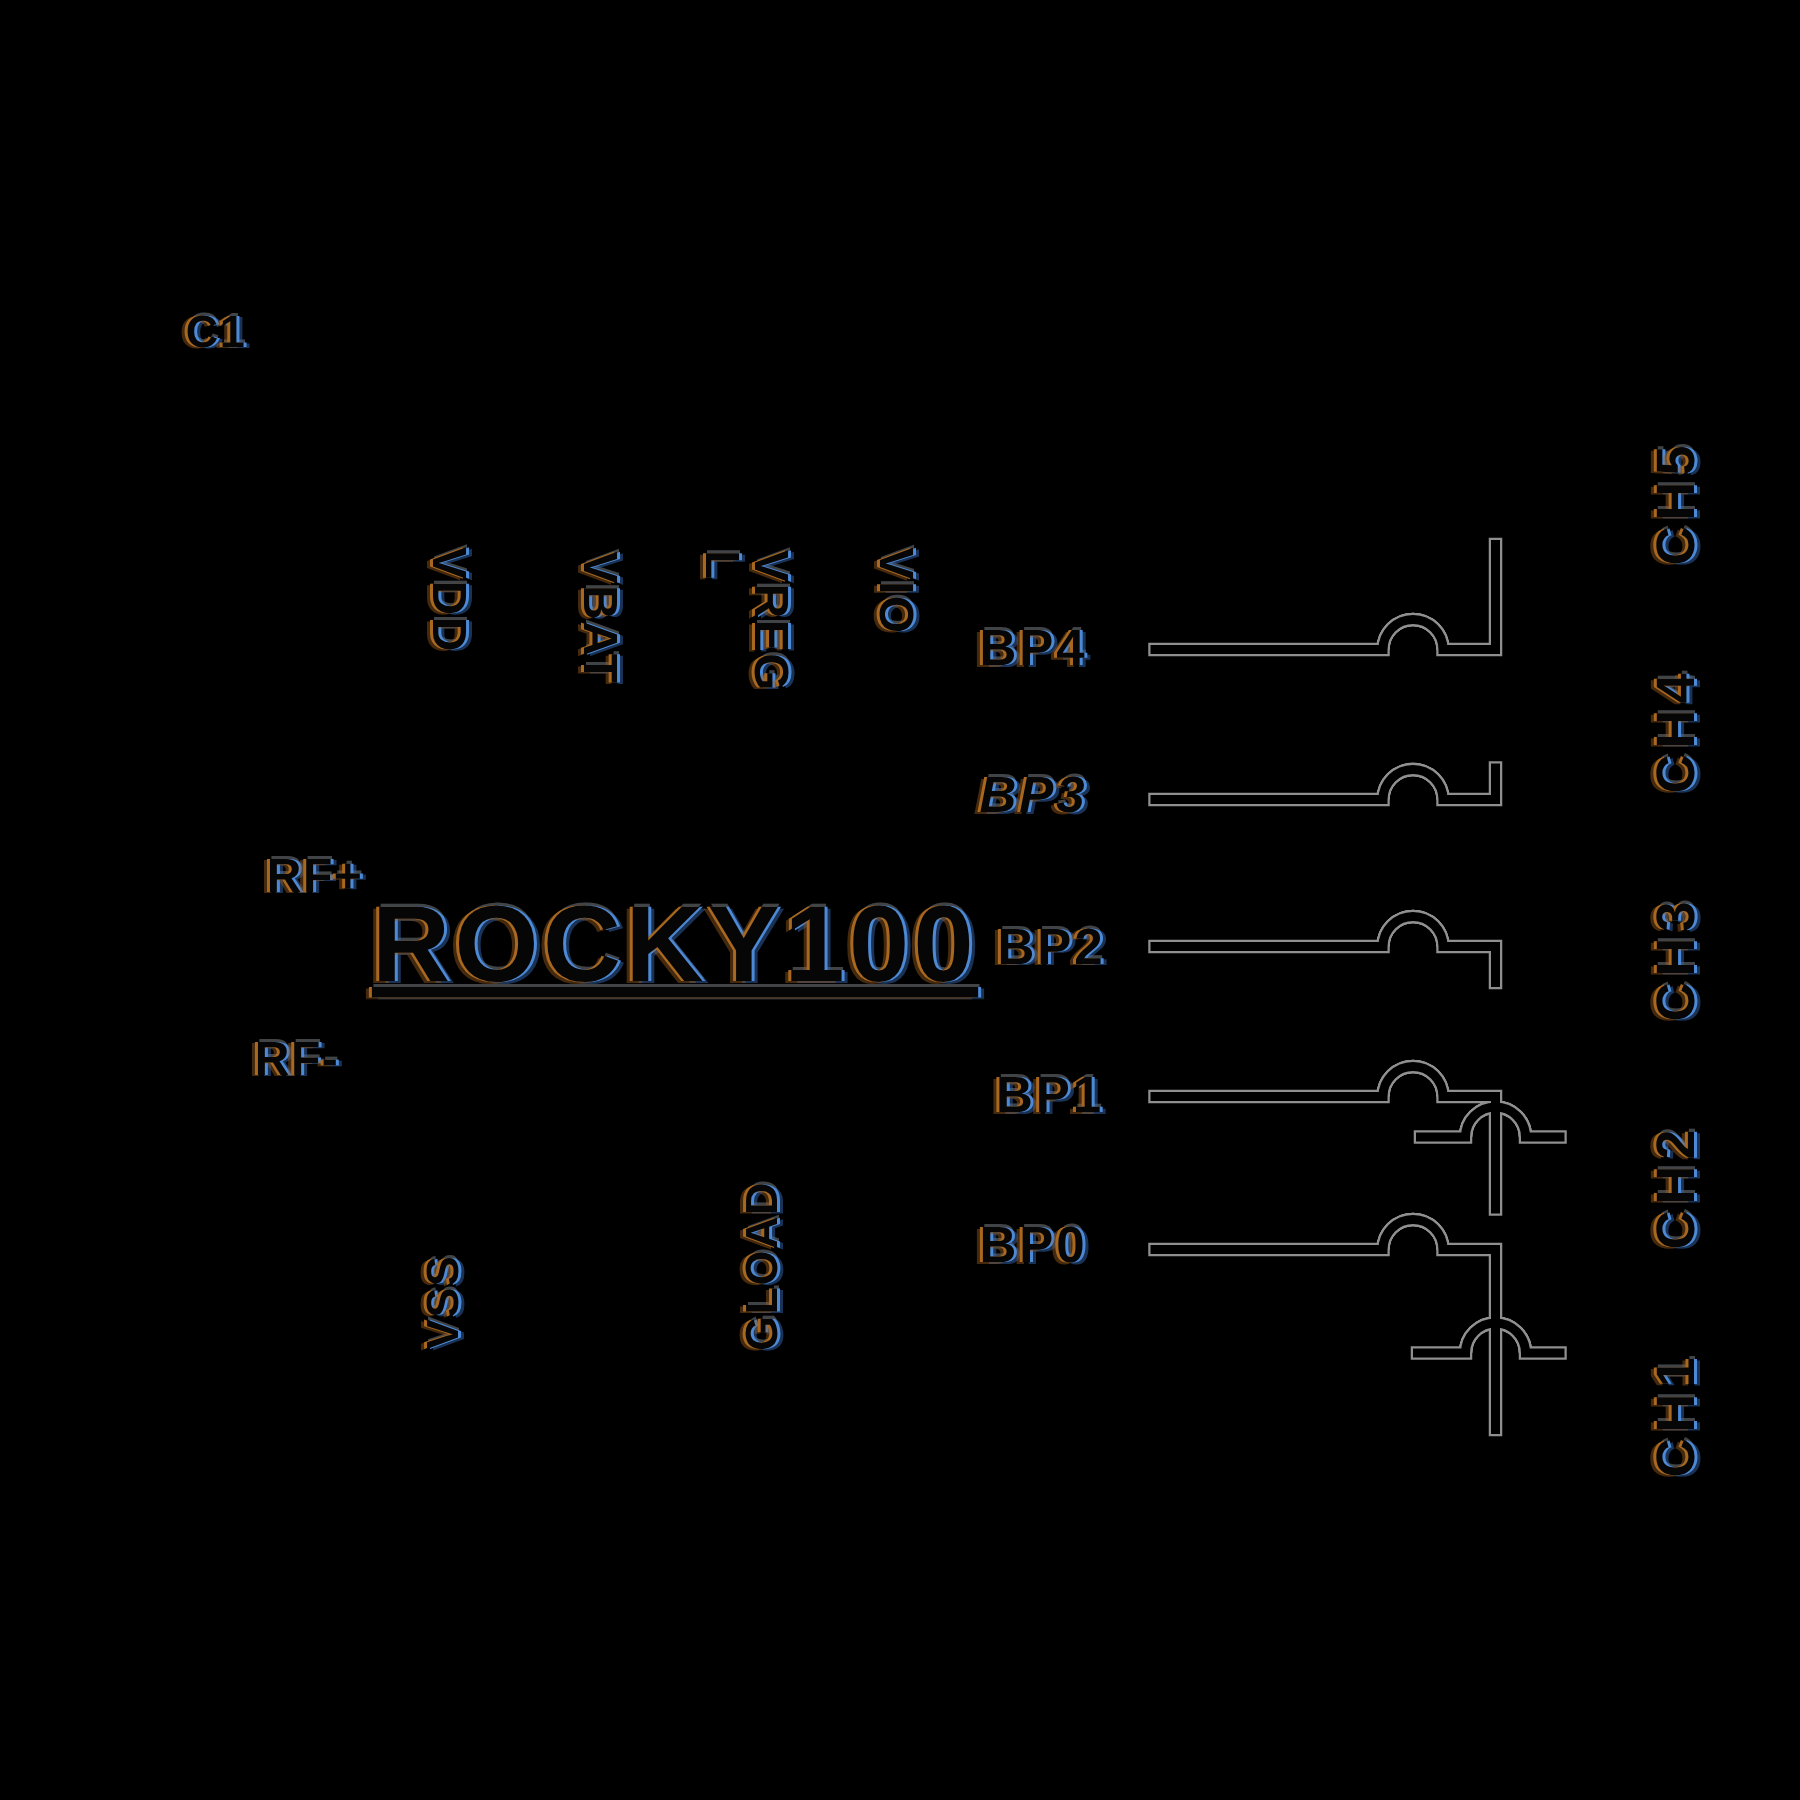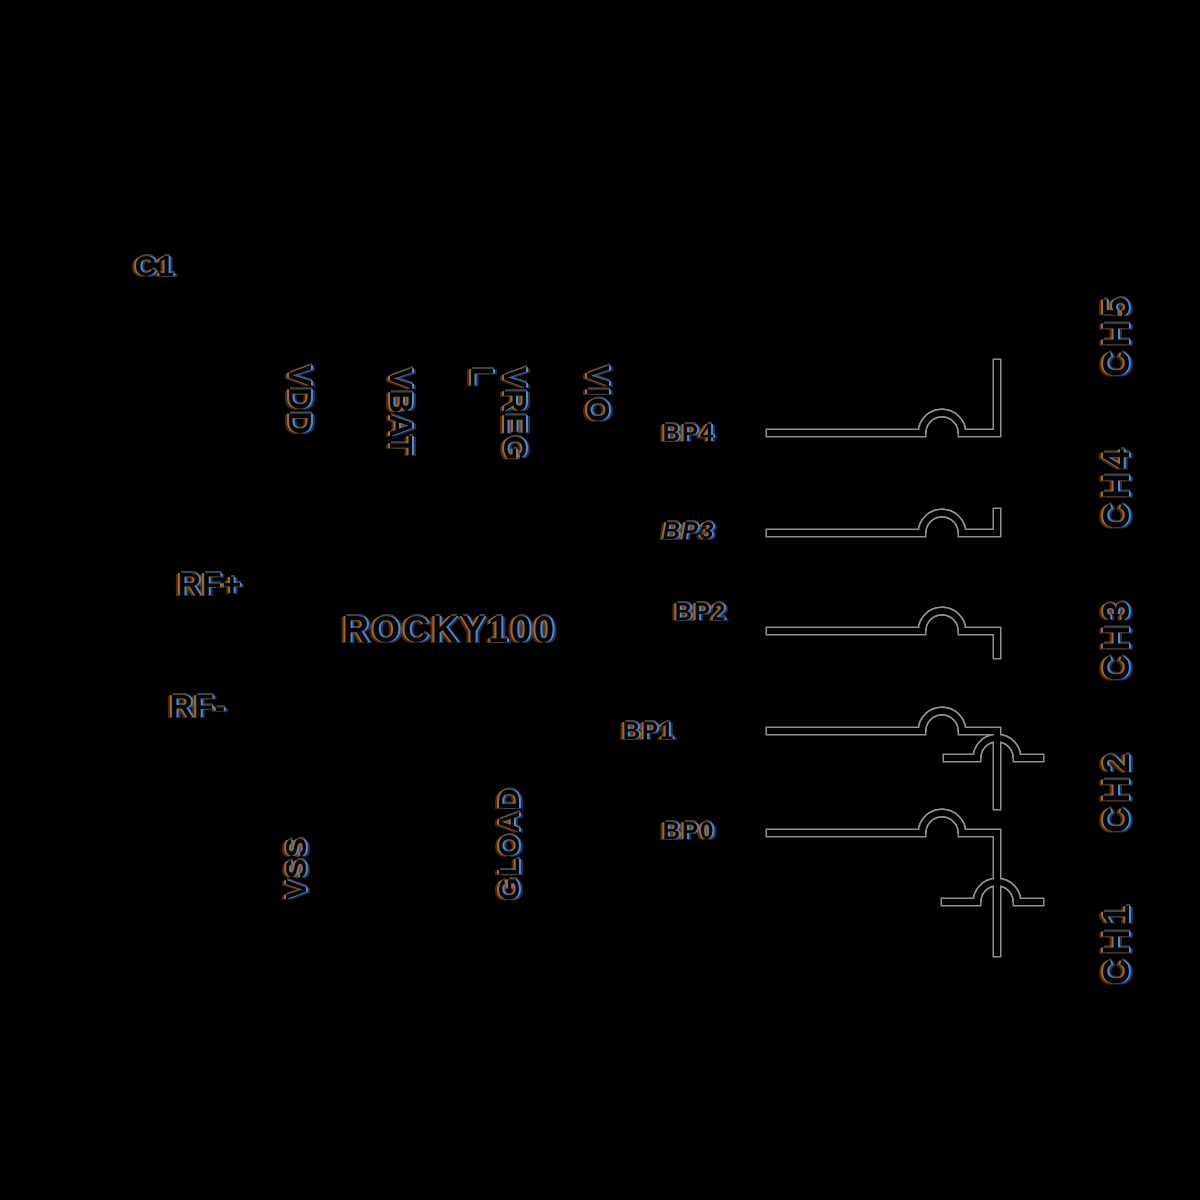--- a/index.html
+++ b/index.html
@@ -36,23 +36,23 @@
     transform:translate(-50%,-50%) rotate(-90deg);
     text-shadow:
       0 -2px 0 #a8681f,
       -1px -4px 0 rgba(150,90,30,.45),
       0 2px 0 #4d89d4,
       -1px 4px 0 rgba(50,100,170,.5),
       2px 1px 0 rgba(235,245,255,.28);
   }
   .s30 { font-size:30px; letter-spacing:1px; }
   .s32 { font-size:32px; letter-spacing:1px; }
-  .s34 { font-size:24px; letter-spacing:2px; }
+  .s34 { font-size:34px; letter-spacing:2px; }
   .s36 { font-size:36px; letter-spacing:4px; }
-  .s54 { font-size:36px; letter-spacing:3px; }
+  .s54 { font-size:72px; letter-spacing:3px;text-decoration:underline; }
 </style>
 </head>
 <body>
 
 <div class="stage">
 
   <svg class="wires" width="1200" height="1200" viewBox="0 0 1200 1200">
     <defs>
       <path id="w-all" d="
         M770 433 H922 A20 20 0 0 1 962 433 H997 V363
@@ -69,37 +69,37 @@
         M922 731 A20 20 0 0 1 962 731
         M922 833 A20 20 0 0 1 962 833
         M977 758 A20 20 0 0 1 1017 758
         M977 902 A20 20 0 0 1 1017 902"></path>
     </defs>
     <use href="#a-all" class="arcouter"></use>
     <use href="#w-all" class="outer"></use>
     <use href="#w-all" class="core"></use>
   </svg>
 
-  <div class="lbl s30" style="left:155px; top:222px;margin-top:44px;">C1</div>
+  <div class="lbl s30" style="left:144px; top:222px;">C1</div>
 
   <div class="lbl cw s32" style="left:299px; top:400px;">VDD</div>
   <div class="lbl cw s32" style="left:400px; top:412px;">VBAT</div>
   <div class="lbl cw s32" style="left:481px; top:377px;">L</div>
   <div class="lbl cw s32" style="left:514px; top:414px;">VREG</div>
   <div class="lbl cw s32" style="left:597px; top:394px;">VIO</div>
 
   <div class="lbl s32" style="left:210px; top:584px;">RF+</div>
   <div class="lbl s32" style="left:198px; top:706px;">RF-</div>
 
   <div class="lbl s54" style="left:450px; top:630px;">ROCKY100</div>
 
   <div class="lbl s34" style="left:689px; top:433px;">BP4</div>
   <div class="lbl s34" style="left:689px; top:531px;font-style:italic;">BP3</div>
-  <div class="lbl s34" style="left:689px; top:612px;padding-left:24px;">BP2</div>
-  <div class="lbl s34" style="left:649px; top:731px;">BP1</div>
+  <div class="lbl s34" style="left:689px; top:632px;padding-left:24px;">BP2</div>
+  <div class="lbl s34" style="left:700px; top:731px;">BP1</div>
   <div class="lbl s34" style="left:689px; top:831px;text-align:center;">BP0</div>
 
   <div class="lbl ccw s30" style="left:296px; top:868px;">VSS</div>
   <div class="lbl ccw s30" style="left:509px; top:844px;">GLOAD</div>
 
   <div class="lbl ccw s36" style="left:1117px; top:335px;">CH5</div>
   <div class="lbl ccw s36" style="left:1117px; top:487px;">CH4</div>
   <div class="lbl ccw s36" style="left:1117px; top:639px;">CH3</div>
   <div class="lbl ccw s36" style="left:1117px; top:791px;">CH2</div>
   <div class="lbl ccw s36" style="left:1117px; top:943px;">CH1</div>

